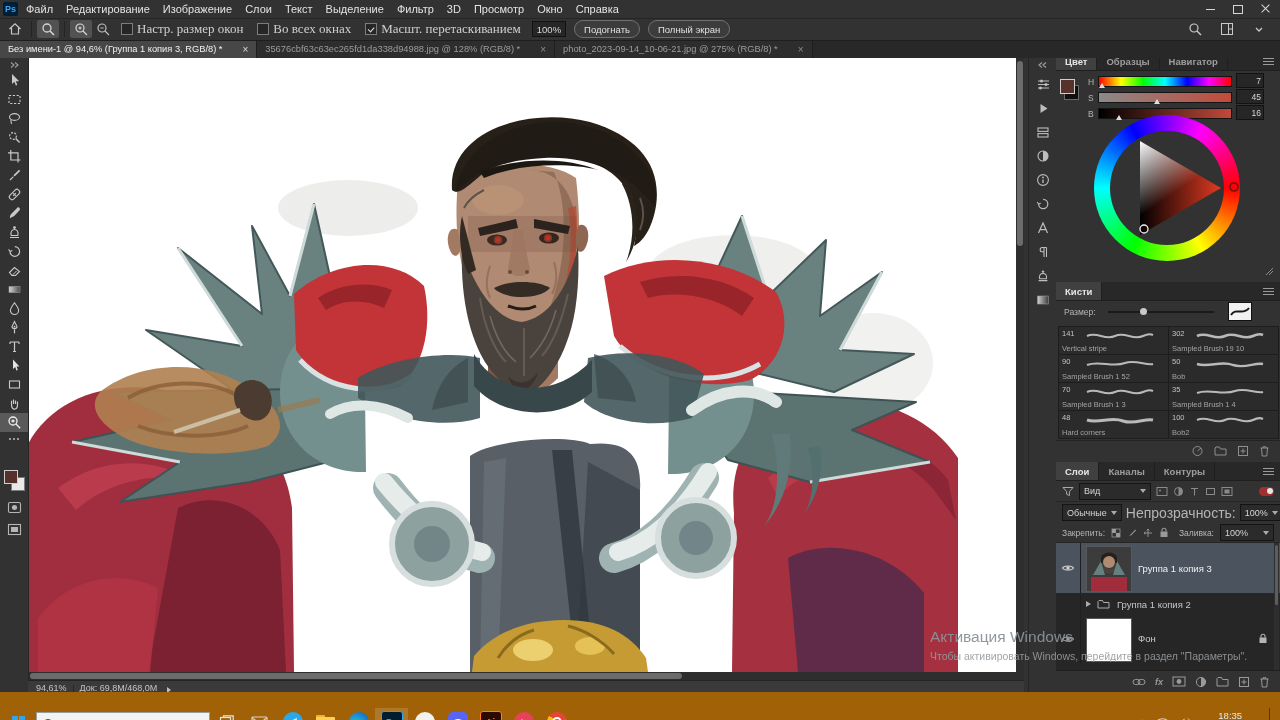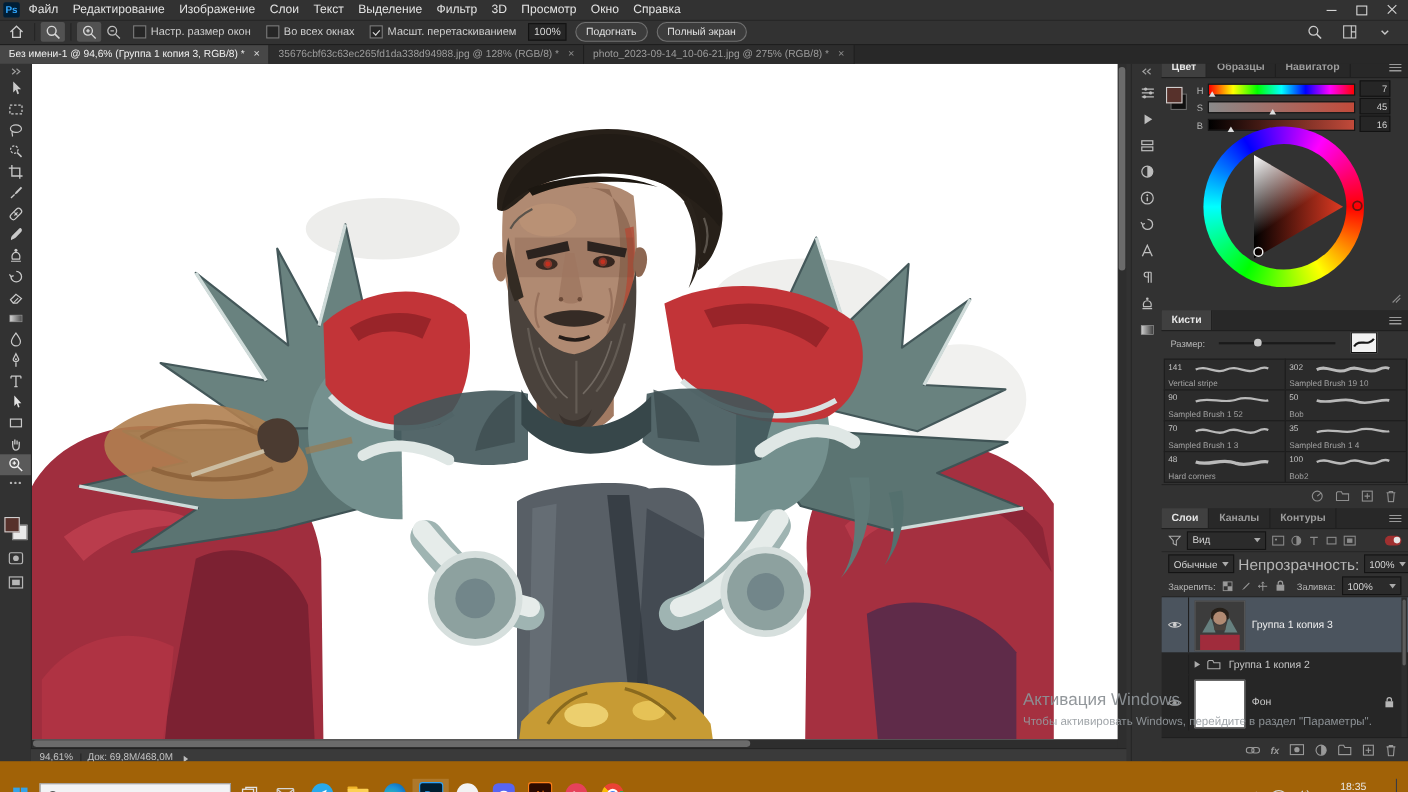--- a/index.html
+++ b/index.html
@@ -24,30 +24,30 @@
   
   #optionsbar{left:0;top:18px;width:1280px;height:22px;background:#323232;border-bottom:1px solid #1e1e1e;
     display:flex;align-items:center;z-index:19;}
   .osep{width:1px;height:16px;background:#242424;margin:0 5px;}
   .oicon{display:flex;align-items:center;justify-content:center;width:22px;height:18px;}
   .oicon.pressed{background:#525252;border-radius:2px;}
   .cbwrap{display:flex;align-items:center;margin:0 7px;}
   .cbx{width:10px;height:10px;background:#262626;border:1px solid #7d7d7d;position:relative;margin-right:4px;flex:none;}
   .cbx.checked::before{content:"";position:absolute;left:1.5px;top:2.5px;width:5px;height:2.6px;
     border-left:1.6px solid #e3e3e3;border-bottom:1.6px solid #e3e3e3;transform:rotate(-48deg);}
-  .cblabel{font-size:10px;color:#cfcfcf;white-space:nowrap;}
+  .cblabel{font-size:13px;color:#cfcfcf;white-space:nowrap;font-family:Liberation Serif, serif;}
   .valbox{height:14px;background:#262626;border:1px solid #121212;color:#d8d8d8;font-size:9.5px;
     display:flex;align-items:center;justify-content:center;padding:0 4px;margin:0 4px;}
   .obtn{height:16px;padding:0 9px;border:1px solid #707070;border-radius:9px;background:#3c3c3c;
     color:#e0e0e0;font-size:9.5px;display:flex;align-items:center;margin:0 4px;white-space:nowrap;}
 
   
   #tabbar{left:0;top:40px;width:1280px;height:18px;background:#282828;display:flex;z-index:18;}
   .doc-tab{height:18px;display:flex;align-items:center;padding:0 8px;font-size:9.3px;background:#2d2d2d;
-    color:#9c9c9c;border-right:1px solid #1e1e1e;gap:8px;white-space:nowrap;}
+    color:#9c9c9c;border-right:1px solid #1e1e1e;gap:20px;white-space:nowrap;}
   .doc-tab.active{background:#474747;color:#f1f1f1;}
   .tab-close{font-size:10px;opacity:.85;}
 
   
   #toolbar{left:0;top:58px;width:28px;height:634px;background:#323232;border-right:1px solid #262626;z-index:15;}
   .tool{width:28px;height:19px;display:flex;align-items:center;justify-content:center;}
   .tool.active{background:#5a5a5a;}
 
   
   #canvas{left:28px;top:58px;width:988px;height:614px;background:#ffffff;overflow:hidden;z-index:5;}

